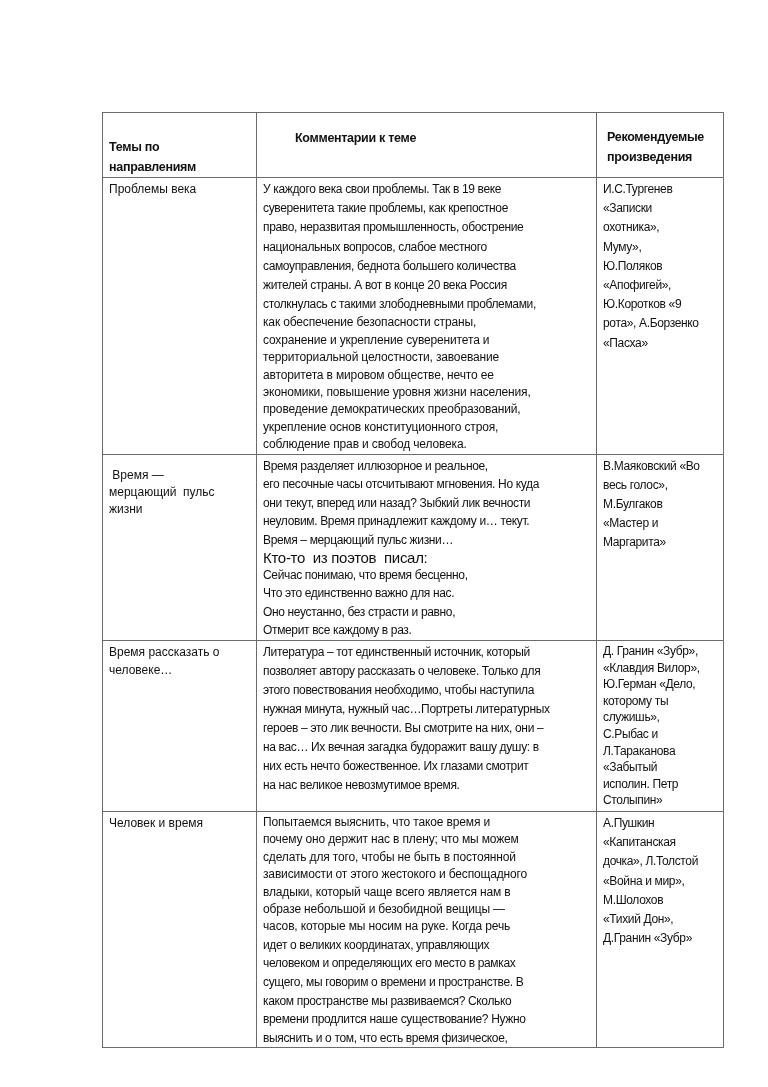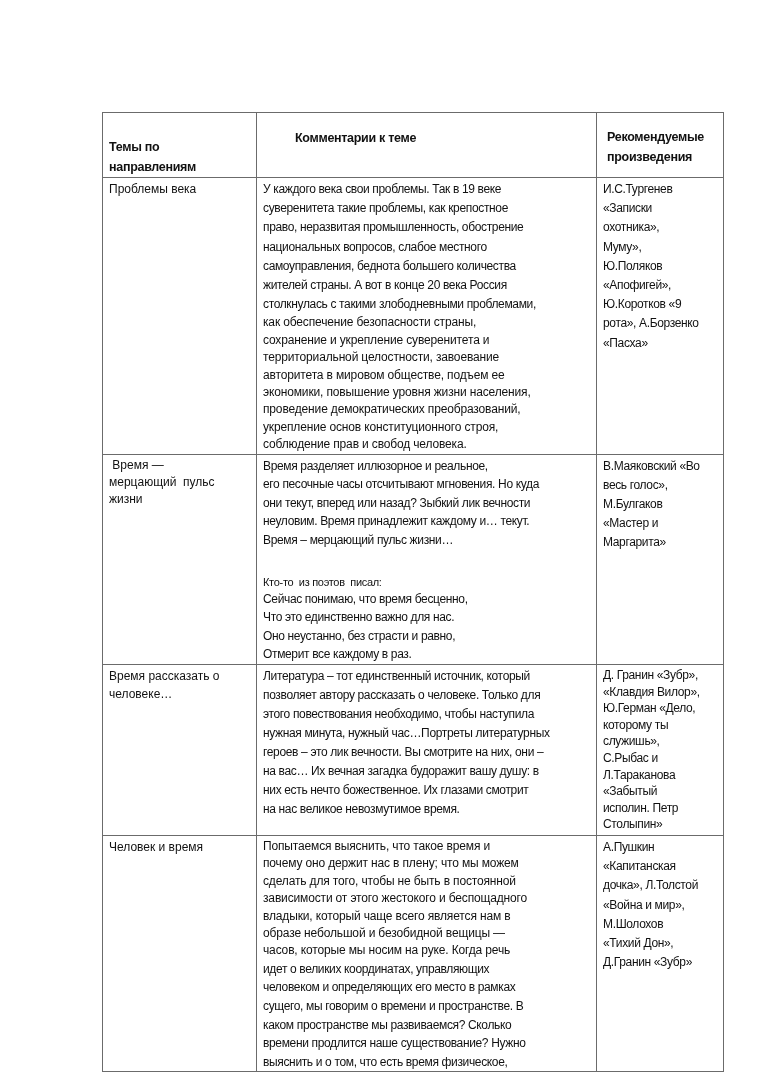--- a/index.html
+++ b/index.html
@@ -13,21 +13,21 @@
     .hdr td { height: 55px; }
     .hdr .h { font-family: "Liberation Sans", sans-serif; font-weight: bold; font-size: 12.5px; line-height: 20px; letter-spacing: -0.3px; }
     .hdr .h1 { padding-top: 24px; }
     .hdr .h2 { padding-top: 15px; padding-left: 32px; }
     .hdr .h3 { padding-top: 14px; padding-left: 4px; }
     .sec td { height: 34px; text-align: left; }
     .sec .st { display: block; padding-left: 207px; padding-top: 0px; font-weight: bold; font-size: 10px; letter-spacing: -0.5px; line-height: 14px; }
     .t-arial { font-family: "Liberation Sans", sans-serif; font-size: 12px; line-height: 18px; }
     .t-cal { font-family: "Liberation Sans", sans-serif; font-size: 12px; line-height: 19.2px; letter-spacing: -0.35px; }
     .t-arial2 { font-family: "Liberation Sans", sans-serif; font-size: 12px; line-height: 17.4px; letter-spacing: -0.15px; }
-    .t-small { font-family: "Liberation Sans", sans-serif; font-size: 11px; line-height: 16px; letter-spacing: -0.3px; margin-top: 24px; }
+    .t-small { font-family: "Liberation Sans", sans-serif; font-size: 15px; line-height: 16px; letter-spacing: -0.3px; }
     .line { display: block; white-space: nowrap; }
     .r1 td { height: 270px; }
     .r2 td { height: 171px; }
     .r3 td { height: 170px; }
     .r4 td { height: 219px; }
     .cell-inner { padding-top: 2px; }
   </style>
 </head>
 <body>
 
@@ -73,21 +73,21 @@
             <span class="line">право, неразвитая промышленность, обострение</span>
             <span class="line">национальных вопросов, слабое местного</span>
             <span class="line">самоуправления, беднота большего количества</span>
             <span class="line">жителей страны. А вот в конце 20 века Россия</span>
             <span class="line">столкнулась с такими злободневными проблемами,</span>
           </div>
           <div class="t-arial2">
             <span class="line">как  обеспечение безопасности страны,</span>
             <span class="line">сохранение и укрепление суверенитета и</span>
             <span class="line">территориальной целостности, завоевание</span>
-            <span class="line">авторитета в мировом обществе,  подъем ее</span>
+            <span class="line">авторитета в мировом обществе,  нечто ее</span>
             <span class="line">экономики, повышение уровня жизни населения,</span>
             <span class="line">проведение демократических преобразований,</span>
             <span class="line">укрепление основ конституционного строя,</span>
             <span class="line">соблюдение прав и свобод человека.</span>
           </div>
         </div>
       </td>
       <td>
         <div class="cell-inner t-cal">
           <span class="line">И.С.Тургенев</span>
@@ -98,21 +98,21 @@
           <span class="line">«Апофигей»,</span>
           <span class="line">Ю.Коротков «9</span>
           <span class="line">рота», А.Борзенко</span>
           <span class="line">«Пасха»</span>
         </div>
       </td>
     </tr>
 
     <tr class="r2">
       <td>
-        <div class="cell-inner t-arial" style="line-height:17px;">
+        <div class="cell-inner t-arial" style="line-height:17px;margin-top:10px;">
           <span class="line" style="white-space:pre;"> Время —</span>
           <span class="line" style="white-space:pre;">мерцающий  пульс</span>
           <span class="line">жизни</span>
         </div>
       </td>
       <td>
         <div class="cell-inner">
           <div class="t-cal" style="line-height:18.6px;">
             <span class="line">Время разделяет иллюзорное и реальное,</span>
             <span class="line">его песочные часы отсчитывают мгновения. Но куда</span>

